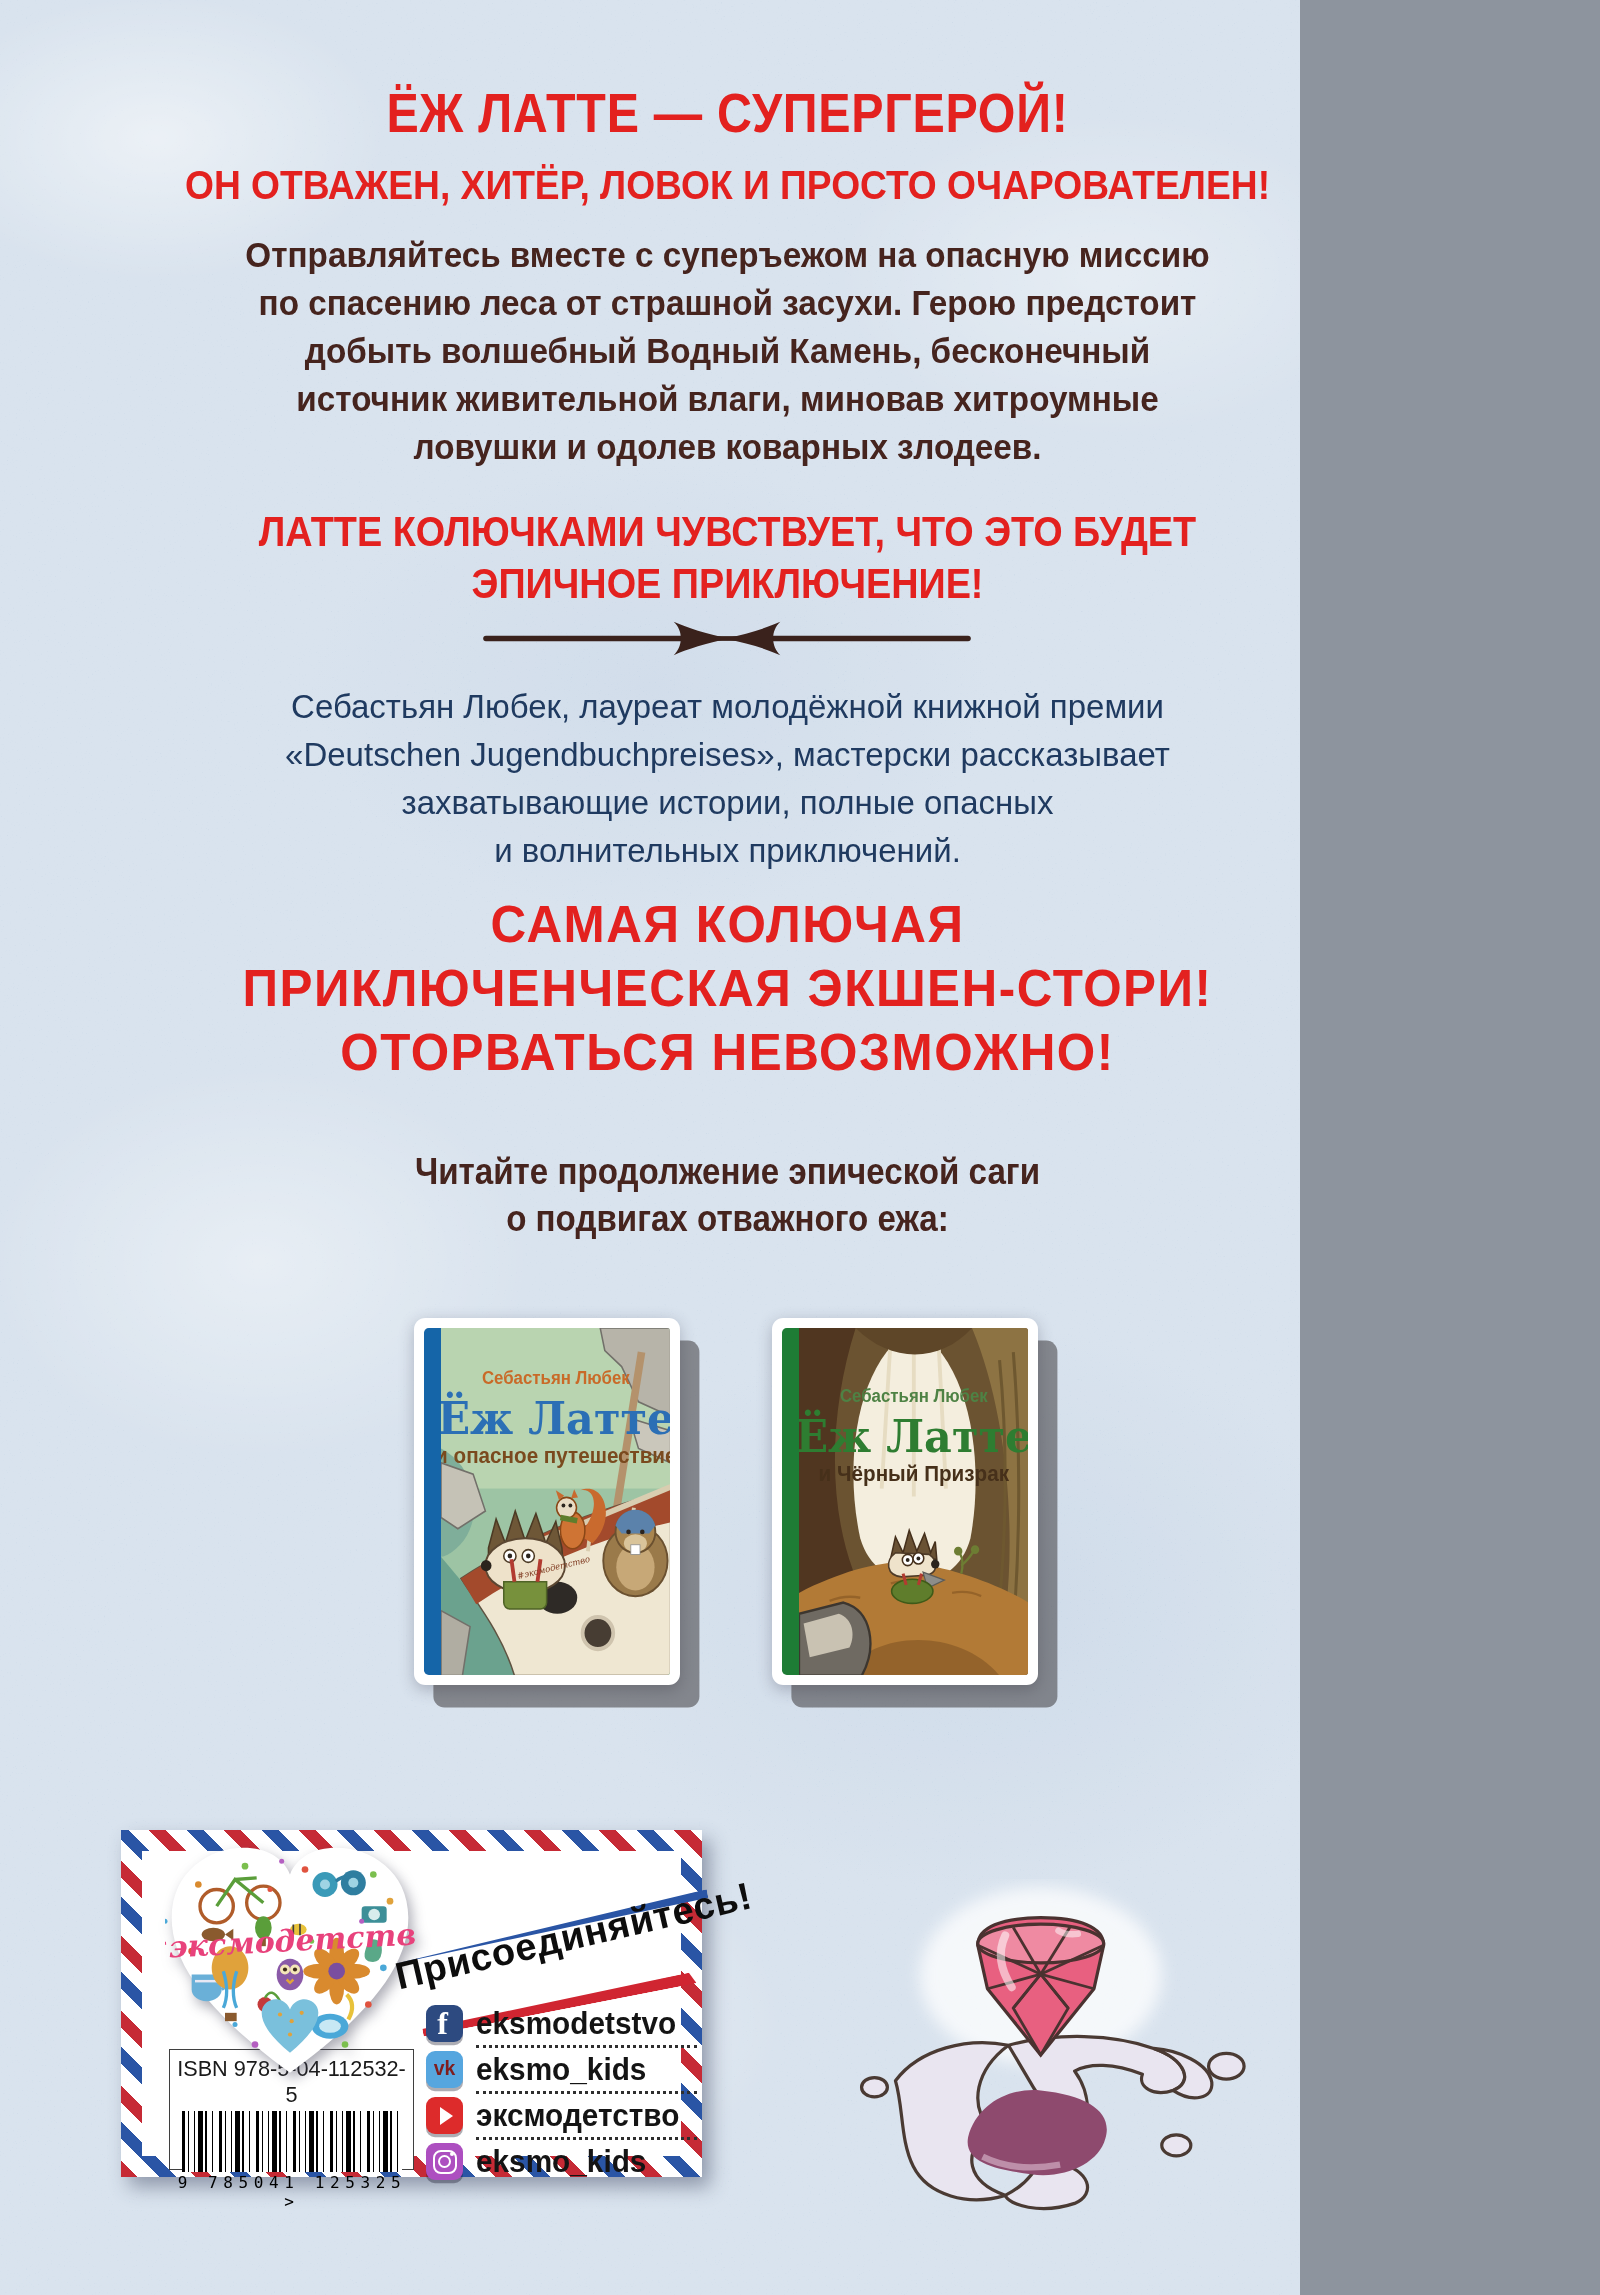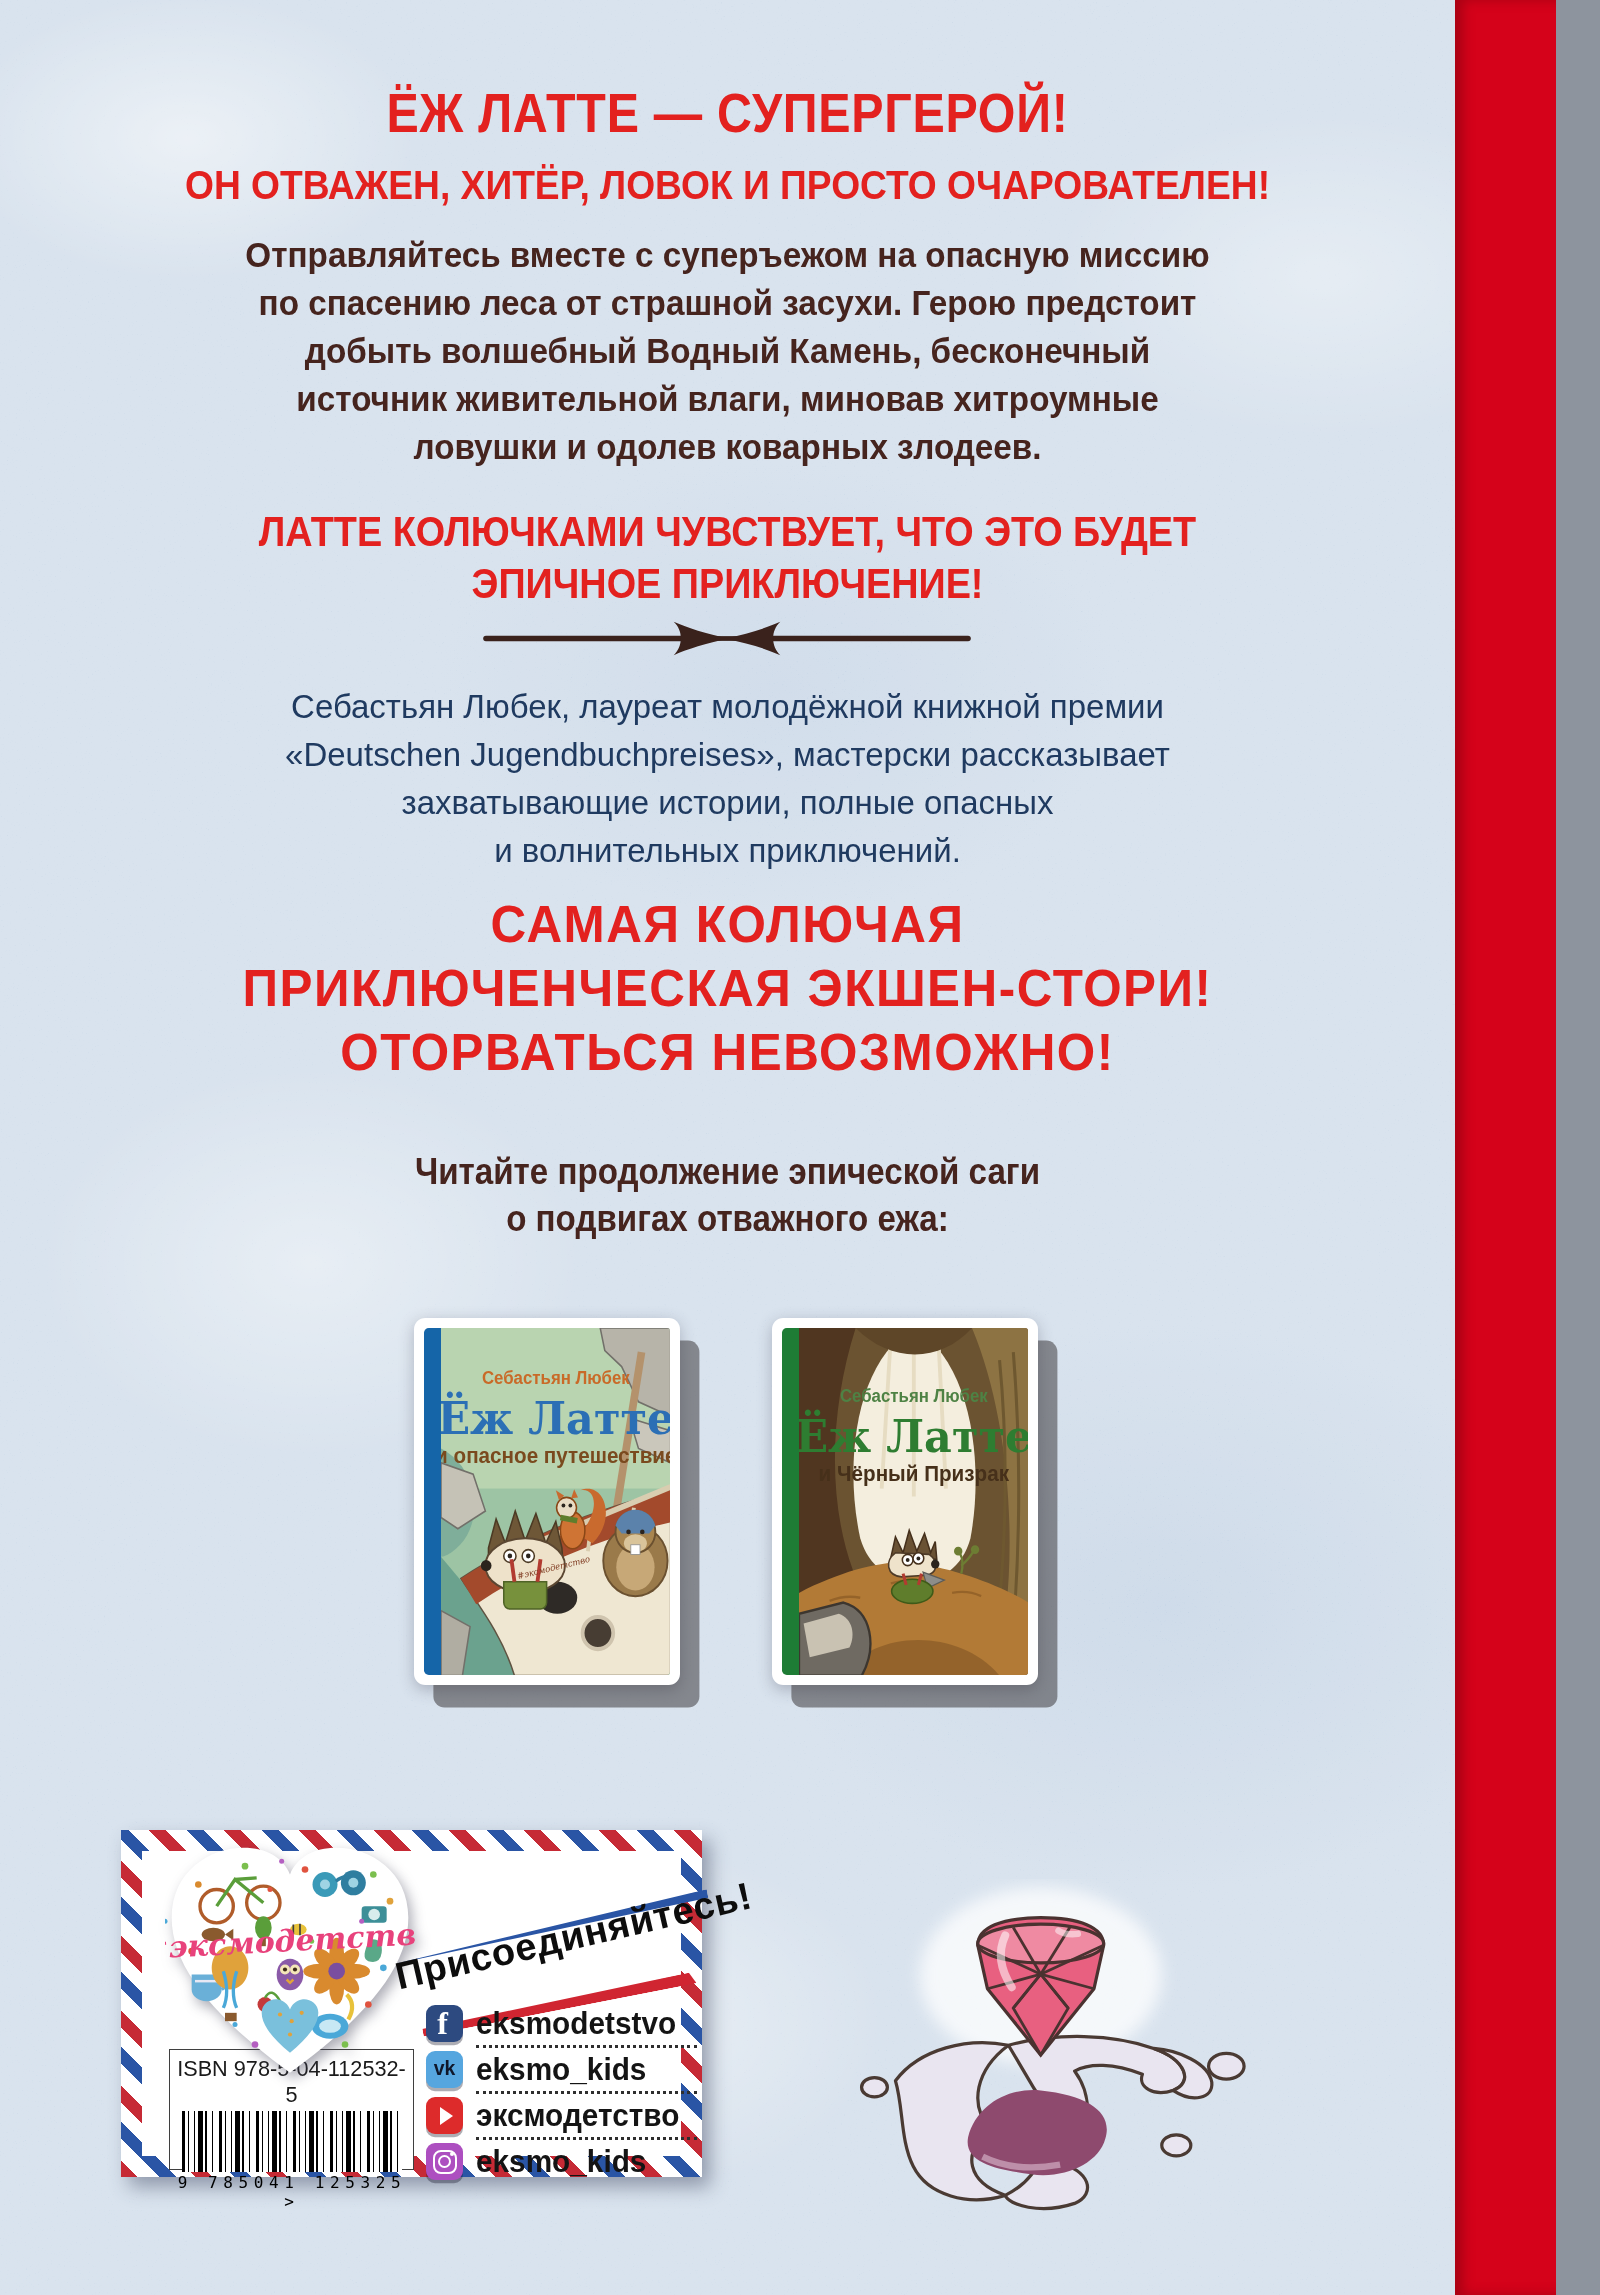--- a/index.html
+++ b/index.html
@@ -1,18 +1,18 @@
 <!DOCTYPE html>
 <html style="font-size:13px"><head>
 <meta charset="utf-8">
 <style>
   * { margin:0; padding:0; box-sizing:border-box; }
   html,body { background:#8d949e; }
   .cover {
-    position:relative; width:1556px; height:2295px; overflow:hidden;
+    position:relative; width:1300px; height:2295px; overflow:hidden;
     font-family:"Liberation Sans", sans-serif;
     background:
       radial-gradient(339px 210px at 12% 6%,  rgba(255,255,255,.50), transparent 70%),
       radial-gradient(403px 242px at 85% 12%, rgba(255,255,255,.35), transparent 70%),
       radial-gradient(484px 323px at 50% 30%, rgba(176,196,220,.45), transparent 70%),
       radial-gradient(403px 290px at 20% 55%, rgba(255,255,255,.40), transparent 70%),
       radial-gradient(564px 403px at 75% 70%, rgba(171,193,218,.50), transparent 70%),
       radial-gradient(387px 258px at 40% 88%, rgba(255,255,255,.45), transparent 70%),
       #c7d6e6;
   }
@@ -69,21 +69,21 @@
   .social { position:absolute; left:284px; top:152px; width:271px; z-index:4; }
   .srow { display:flex; align-items:center; gap:13px; height:40px; }
   .ssep { border-top:3.2px dotted #2e2e2e; margin:1.6px 0 1.6px 50px; }
   .handle { font-size:32px; font-weight:700; color:#141414; transform:scaleX(.93); transform-origin:left center; white-space:nowrap; }
   .si { width:37px; height:37px; border-radius:9px; position:relative; flex:0 0 37px;
         box-shadow:0 3.2px 0 rgba(20,20,40,.35); }
   .si-fb { background:#2d4a80; }
   .si-fb span { position:absolute; left:11.3px; top:0.8px; color:#fff; font-family:"Liberation Serif", serif;
                 font-weight:700; font-size:32px; }
   .si-vk { background:#56a6df; }
-  .si-vk span { position:absolute; width:100%; text-align:center; top:6.5px; color:#0f172a; font-weight:700; font-size:19.4px; }
+  .si-vk span { position:absolute; width:100%; text-align:center; top:6.5px; color:#7f1d1d; font-weight:700; font-size:19.4px; }
   .si-yt { background:#dd2b2b; }
   .si-yt .play { position:absolute; left:13.7px; top:9.7px; width:0; height:0;
                  border-left:13px solid #fff; border-top:9px solid transparent; border-bottom:9px solid transparent; }
   .si-ig { background:#ad4fc0; }
   .si-ig .frame { position:absolute; inset:6.5px; border:2.4px solid #fff; border-radius:8px; }
   .si-ig .lens  { position:absolute; inset:12px; border:2.4px solid #fff; border-radius:50%; }
   .si-ig .dot   { position:absolute; top:9px; right:9px; width:4px; height:4px; background:#fff; border-radius:50%; }
 
   .gem { left:847px; top:1879px; z-index:2; }
 </style>

